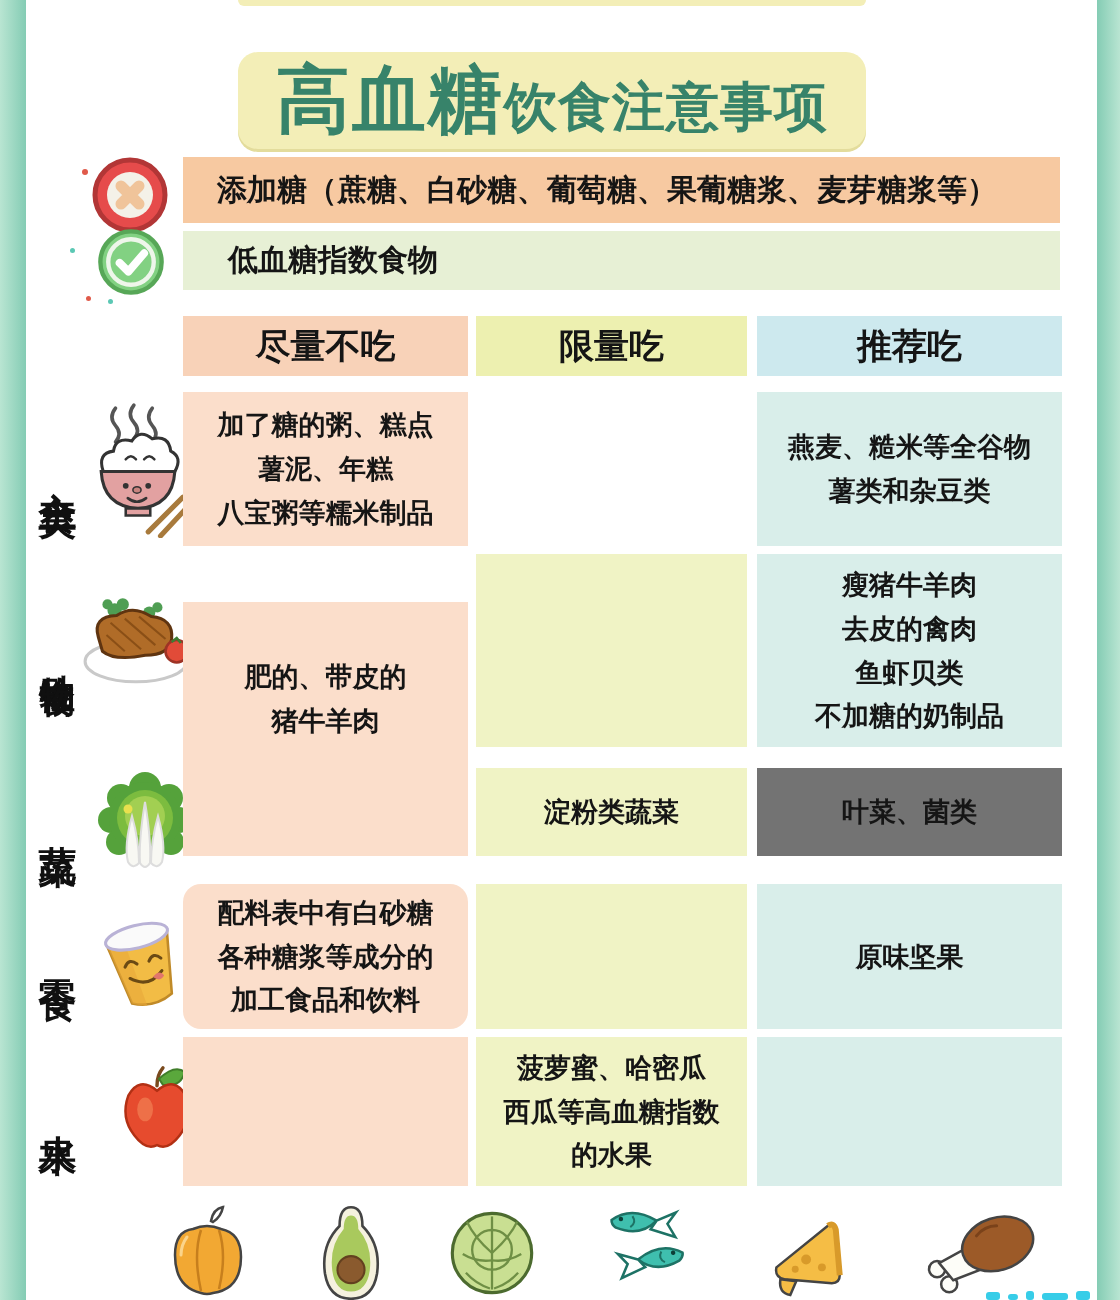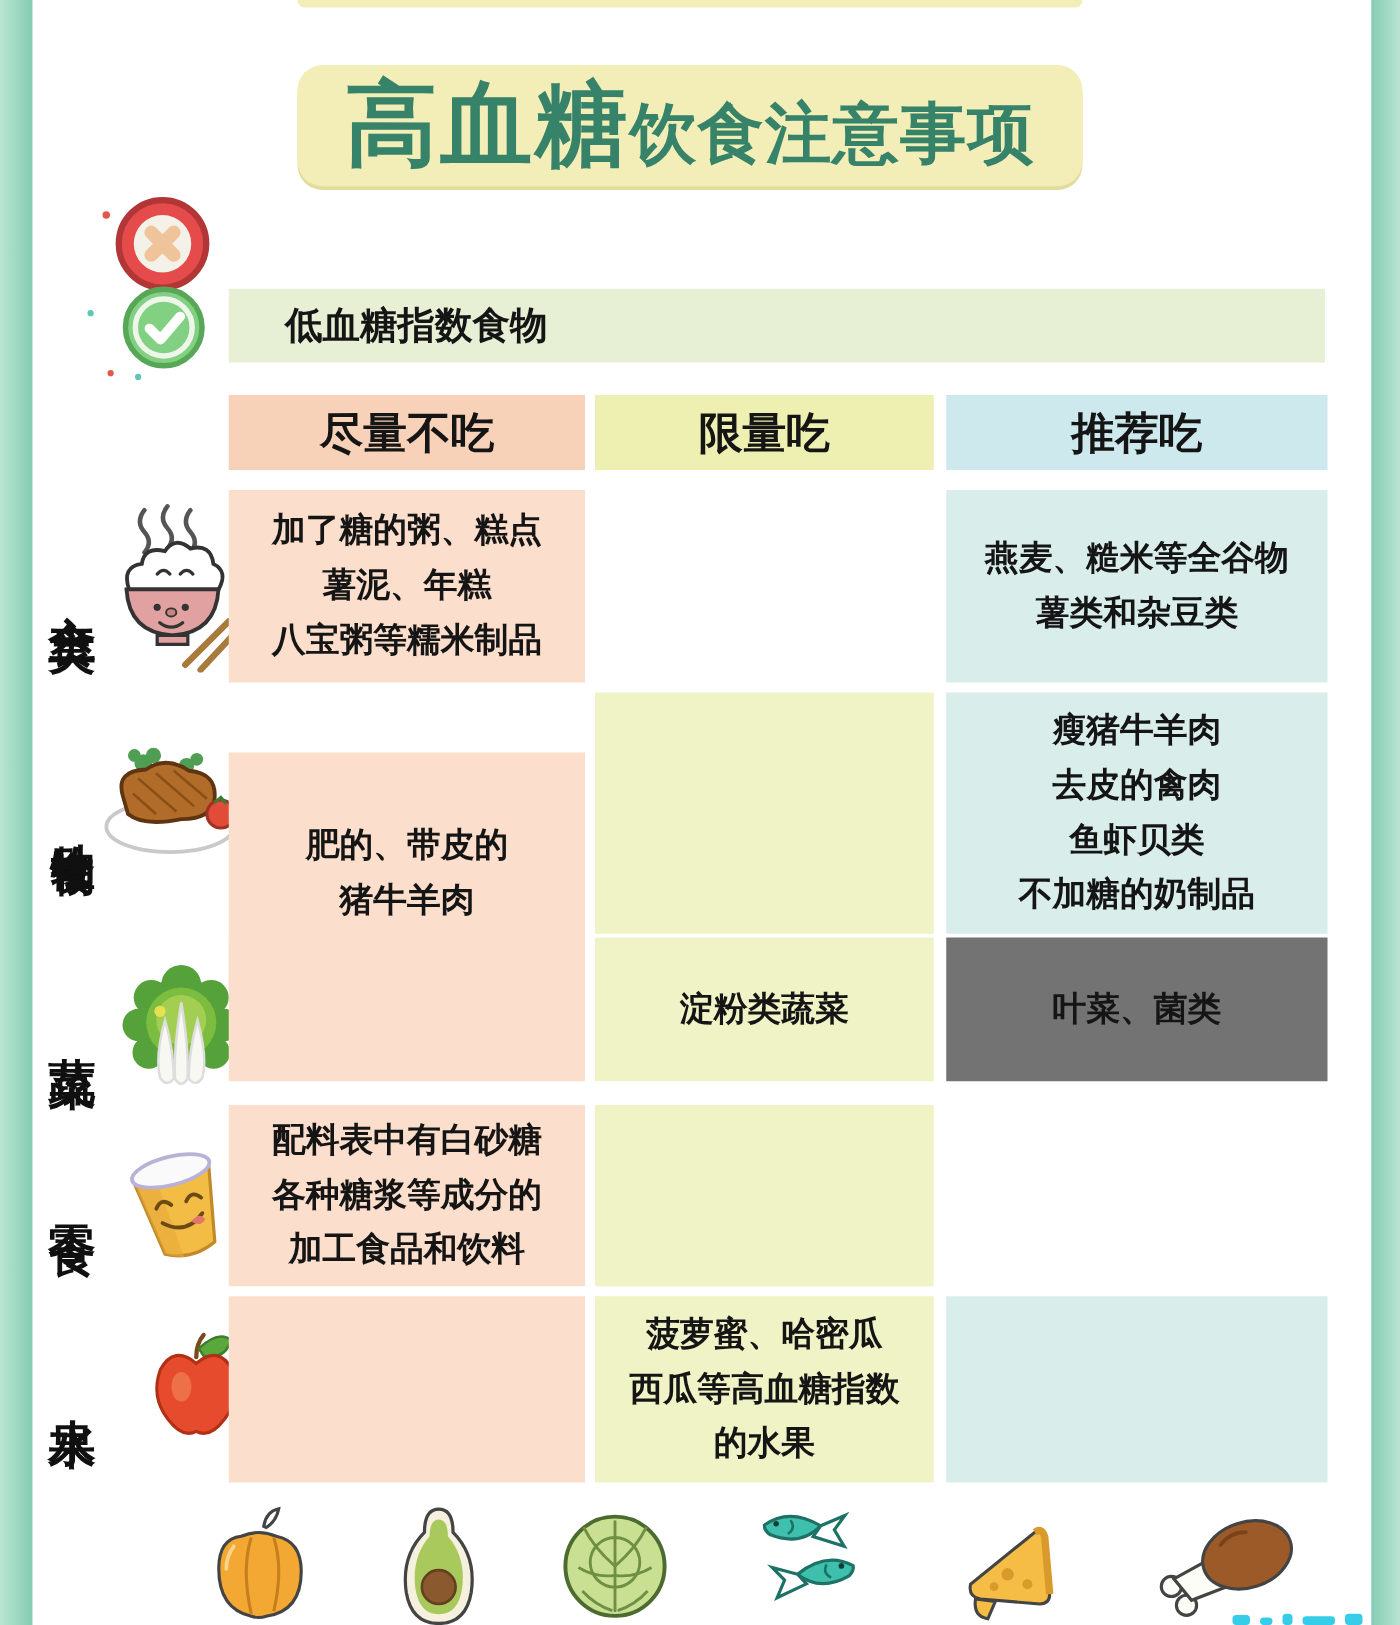--- a/index.html
+++ b/index.html
@@ -29,21 +29,21 @@
   #badge-yes{left:96px;top:227px;width:70px;height:70px;}
   .dot{border-radius:50%;}
   
   .thead{top:316px;height:60px;display:flex;align-items:center;justify-content:center;
     font-size:35px;font-weight:800;color:#151515;}
   .c0{left:183px;width:285px;} .c1{left:476px;width:271px;} .c2{left:757px;width:305px;}
   
   .cell{display:flex;align-items:center;justify-content:center;text-align:center;
     font-size:27px;font-weight:800;line-height:1.62;color:#151515;white-space:pre-line;
     padding:0 10px;box-sizing:border-box;}
-  .r0{top:392px;height:154px;} .r1{top:554px;height:193px;} .r2{top:750px;height:115px;text-align:center;}
+  .r0{top:392px;height:154px;} .r1{top:554px;height:193px;} .r2{top:768px;height:88px;text-align:center;}
   .r3{top:884px;height:145px;} .r4{top:1037px;height:149px;}
   
   .cat{left:28px;width:58px;writing-mode:vertical-rl;text-orientation:upright;
     display:flex;align-items:center;justify-content:center;
     font-size:38px;font-weight:800;color:#101010;letter-spacing:5px;}
   #cat-0{top:398px;height:140px;}
   #cat-1{top:556px;height:192px;letter-spacing:2px;font-size:35px;}
   #cat-2{top:772px;height:96px;}
   #cat-3{top:904px;height:100px;}
   #cat-4{top:1062px;height:96px;}
@@ -77,20 +77,23 @@
     <circle cx="40" cy="40" r="35" fill="#82d182" stroke="#57a757" stroke-width="5"></circle>
     <circle cx="40" cy="40" r="26" fill="none" stroke="#eef6ea" stroke-width="5"></circle>
     <path d="M27 41 L37 51 L55 30" stroke="#ffffff" stroke-width="9" fill="none" stroke-linecap="round" stroke-linejoin="round"></path>
   </svg>
 
   <div class="abs dot" style="left:82px;top:169px;width:6px;height:6px;background:#e05a4a;"></div>
   <div class="abs dot" style="left:70px;top:248px;width:5px;height:5px;background:#5bc8b4;"></div>
   <div class="abs dot" style="left:86px;top:296px;width:5px;height:5px;background:#e05a4a;"></div>
   <div class="abs dot" style="left:108px;top:299px;width:5px;height:5px;background:#5bc8b4;"></div>
 
+  <div class="abs banner" id="banner-no" style="background-color: rgb(247, 201, 161);">
+    <span>添加糖（蔗糖、白砂糖、葡萄糖、果葡糖浆、麦芽糖浆等）</span>
+  </div>
   <div class="abs banner" id="banner-yes" style="background-color: rgb(231, 240, 213); padding-left: 45px;">
     <span>低血糖指数食物</span>
   </div>
 
   <div class="abs thead c0" style="background-color: rgb(248, 210, 184);">尽量不吃</div>
   <div class="abs thead c1" style="background-color: rgb(237, 240, 176);">限量吃</div>
   <div class="abs thead c2" style="background-color: rgb(205, 233, 238);">推荐吃</div>
 
   <div class="abs cat" id="cat-0">主食类</div>
   <div class="abs cat" id="cat-1">动物性食物</div>
@@ -186,24 +189,25 @@
   <div class="abs cell r1 c1" style="background-color: rgb(240, 243, 197);"></div>
   <div class="abs cell r1 c2" style="background-color: rgb(217, 238, 234);">瘦猪牛羊肉
 去皮的禽肉
 鱼虾贝类
 不加糖的奶制品</div>
 
   <div class="abs cell r2 c0" style="background-color: rgb(251, 222, 203);"></div>
   <div class="abs cell r2 c1" style="background-color: rgb(240, 243, 197);">淀粉类蔬菜</div>
   <div class="abs cell r2 c2" style="background-color: #737373;">叶菜、菌类</div>
 
-  <div class="abs cell r3 c0" style="background-color: rgb(251, 222, 203);">配料表中有白砂糖
+  <div class="abs cell r3 c0" style="background-color: rgb(251, 222, 203); border-radius: 18px;">配料表中有白砂糖
 各种糖浆等成分的
 加工食品和饮料</div>
   <div class="abs cell r3 c1" style="background-color: rgb(240, 243, 197);"></div>
+  <div class="abs cell r3 c2" style="background-color: rgb(217, 238, 234);">原味坚果</div>
 
   <div class="abs cell r4 c0" style="background-color: rgb(251, 222, 203);"></div>
   <div class="abs cell r4 c1" style="background-color: rgb(240, 243, 197);">菠萝蜜、哈密瓜
 西瓜等高血糖指数
 的水果</div>
   <div class="abs cell r4 c2" style="background-color: rgb(217, 238, 234);"></div>
 
   <div class="abs" id="footer-icons">
     <svg width="96" height="100" viewBox="0 0 90 100">
       <path d="M48 18 Q50 6 60 4 Q58 14 50 19 Z" fill="#fff" stroke="#444" stroke-width="2.5"></path>

